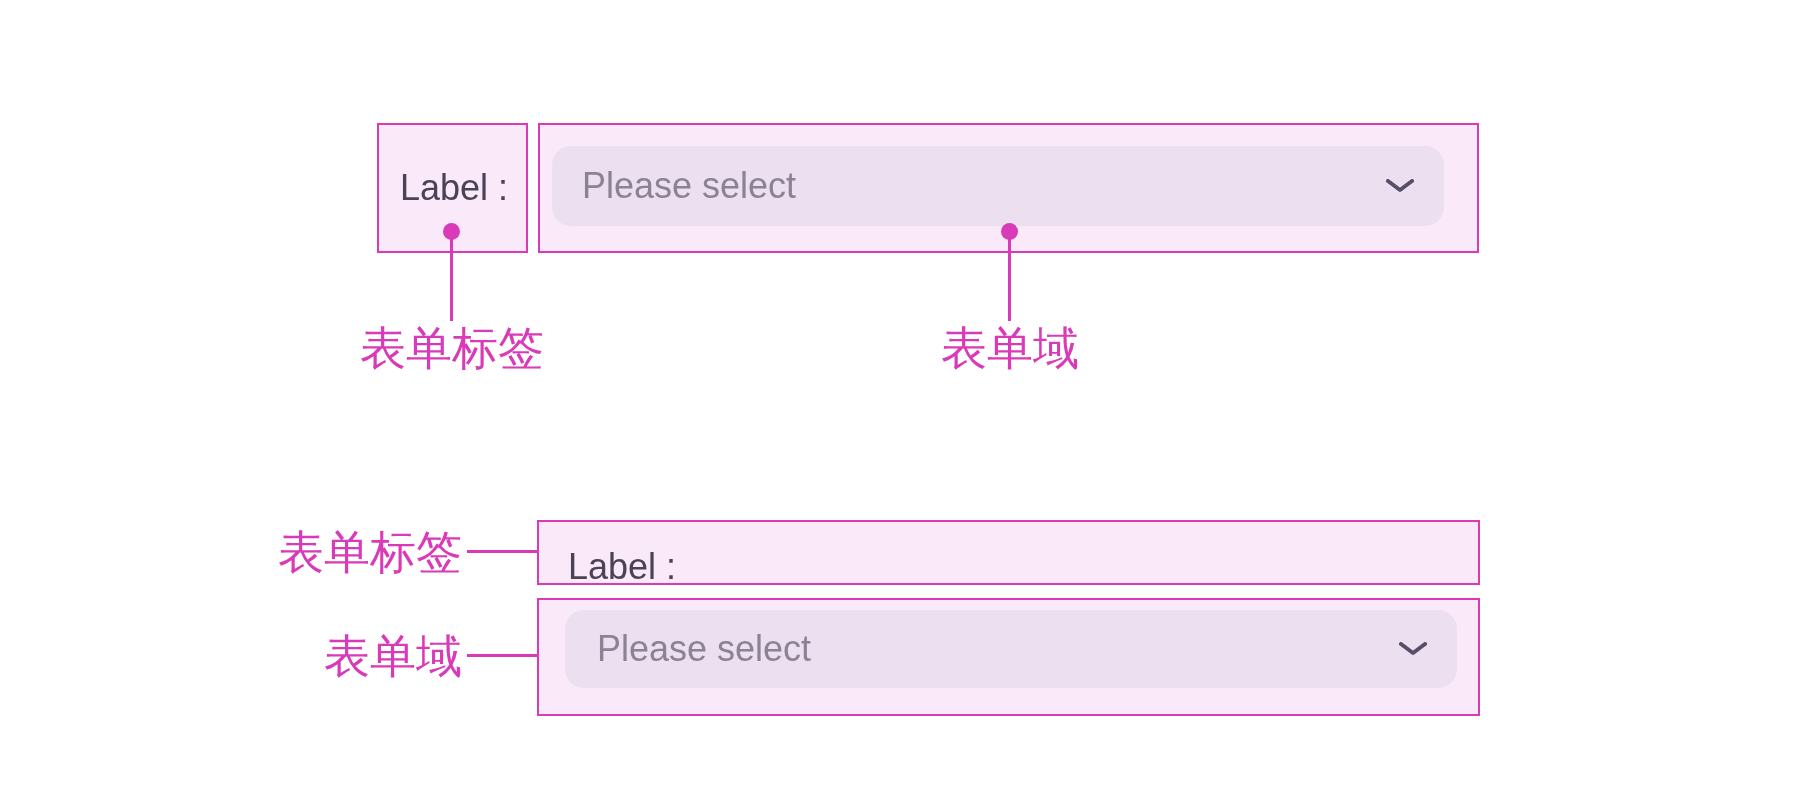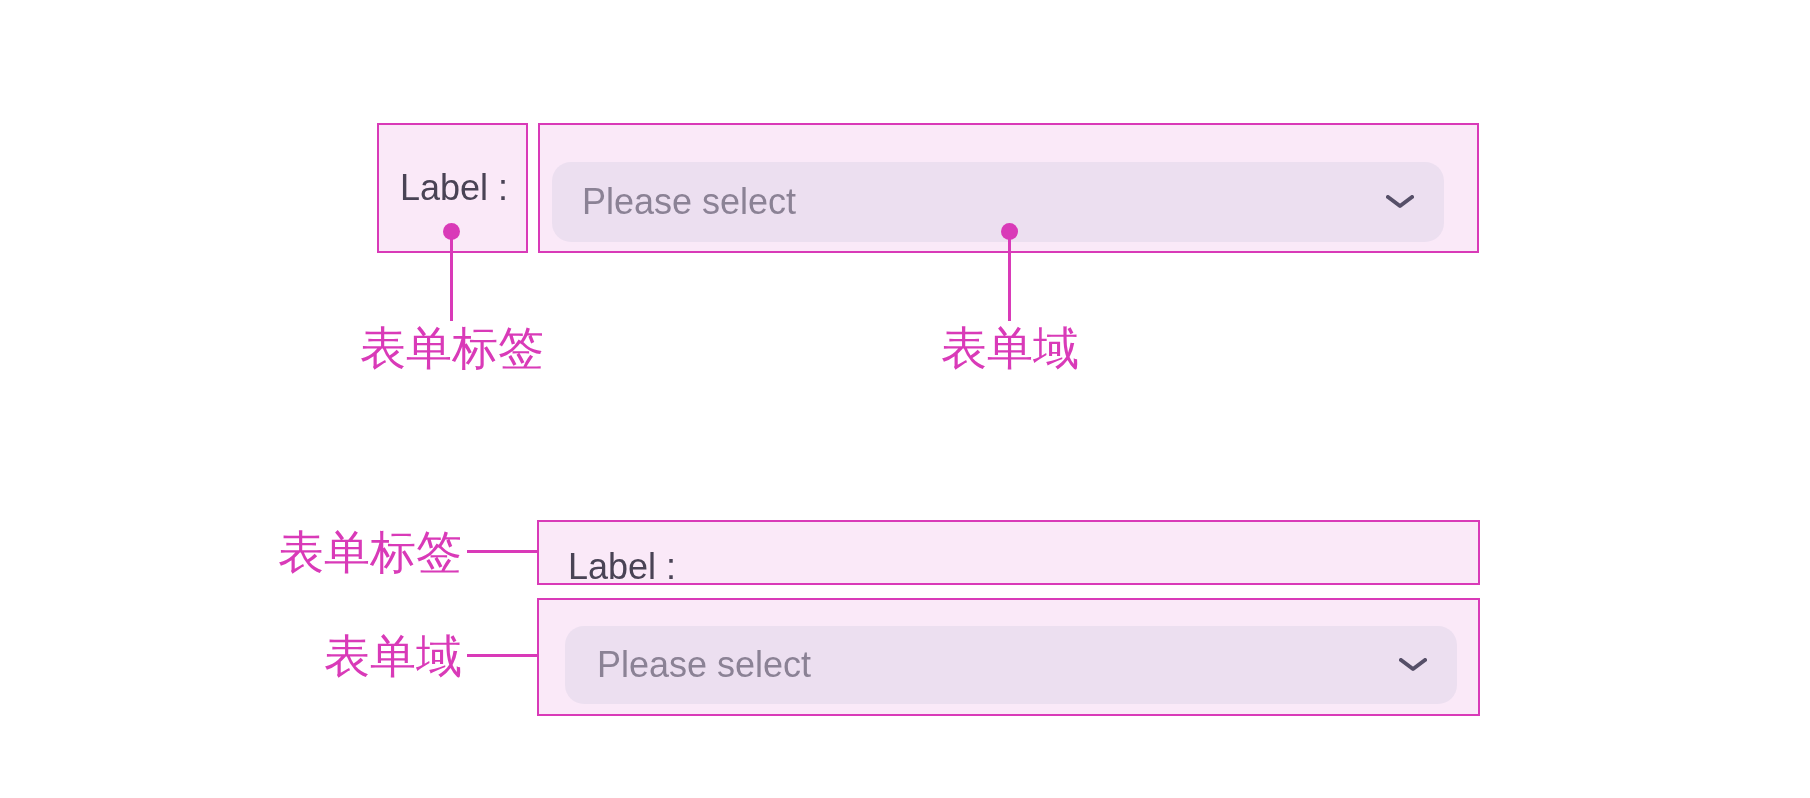--- a/index.html
+++ b/index.html
@@ -7,21 +7,21 @@
     position:relative; width:1480px; height:798px; background:#ffffff;
     font-family:"Liberation Sans", sans-serif; overflow:hidden;
   }
   
   .abox {
     position:absolute; box-sizing:border-box;
     border:2px solid var(--magenta); background:var(--box_fill);
   }
   
   .control {
-    position:absolute; background:var(--control_fill); border-radius:19px;margin-top:16px;
+    position:absolute; background:var(--control_fill); border-radius:19px;
   }
   .placeholder {
     position:absolute; left:30px; top:50%; transform:translateY(-50%);
     color:var(--placeholder_text); font-size:36px; white-space:nowrap;
   }
   .chev {
     position:absolute; right:30px; top:50%; transform:translateY(-50%);
     width:28px; height:14px; display:block;
   }
   .chev polyline {

